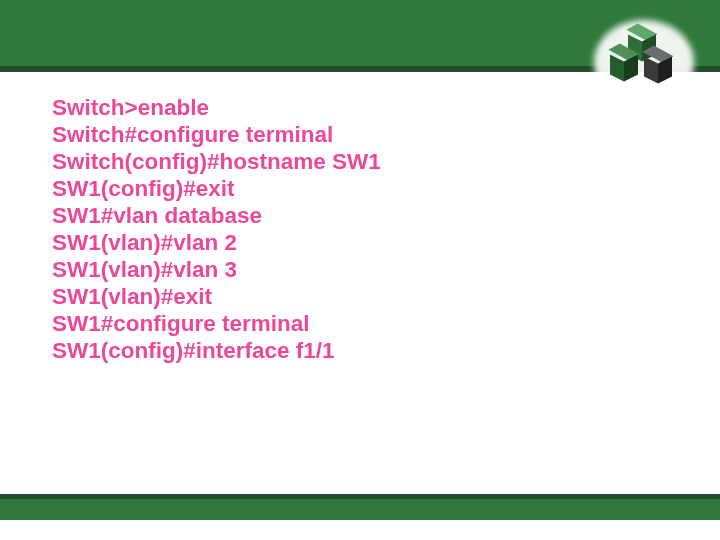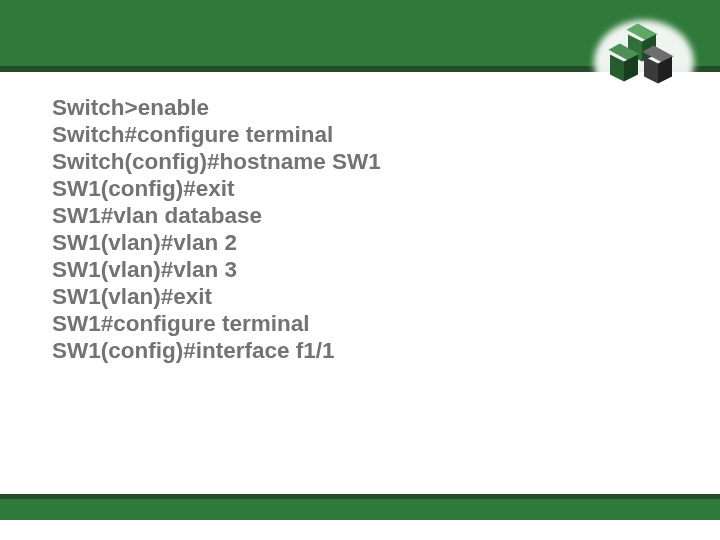--- a/index.html
+++ b/index.html
@@ -64,21 +64,21 @@
     right: 52px;
     bottom: 60px;
     background: #fff;
     border-radius: 0 0 0 0;
     padding-top: 0;
   }
   .content-inner {
     font-weight: 700;
     font-size: 22.5px;
     line-height: 1.2;
-    color: #737373;
+    color: #ec4899;
     white-space: pre;
     font-family: Verdana, Geneva, sans-serif;
   }
 
   .footer-bar {
     position: absolute;
     bottom: 20px; left: 0; right: 0;
     height: 26px;
     background: #2f7a3a;
     border-top: 5px solid #224d28;

